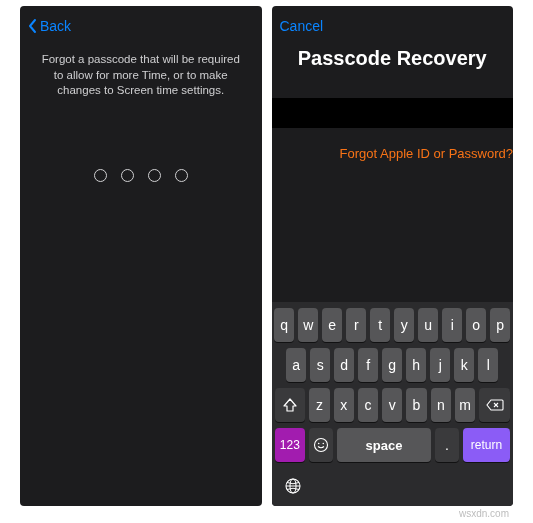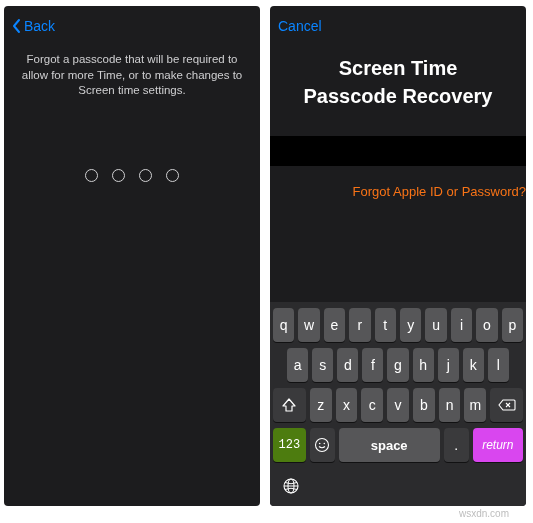--- a/index.html
+++ b/index.html
@@ -7,21 +7,21 @@
     background: #fff;
     font-family: -apple-system, Helvetica, Arial, sans-serif;
     width: 533px;
     height: 523px;
     position: relative;
     overflow: hidden;
   }
   .stage {
     display: flex;
     gap: 10px;
-    padding: 6px 4px;
+    padding: 6px 20px;
   }
   .phone {
     width: 256px;
     height: 500px;
     background: #1c1c1e;
     border-radius: 4px;
     position: relative;
     color: #fff;
     overflow: hidden;
     display: flex;
@@ -71,22 +71,22 @@
     align-items: center;
     justify-content: center;
     font-size: 14px;
     box-shadow: 0 1px 0 rgba(0,0,0,0.6);
     cursor: pointer;
     min-width: 20px;
   }
   .key.fn { background: #3a3a3c; }
   .key.shift, .key.del { flex: 1.3; background: #3a3a3c; }
   .key.space { flex: 4; font-size: 13px; font-weight: bold; }
-  .key.ret { flex: 2; font-size: 12px; background: #d946ef; font-style: italic; }
-  .key.num { flex: 1.3; font-size: 12px; background: #4d7c0f; font-family: Liberation Mono, monospace; }
+  .key.ret { flex: 2; font-size: 12px; background: #8b5cf6; }
+  .key.num { flex: 1.3; font-size: 12px; background: #a21caf; }
   .key.emoji { background:#3a3a3c; flex:1; }
   .bottombar { display:flex; gap:4px; padding: 0 3px 6px; background:#2b2b2d; }
   .globe { width: 36px; height: 28px; display:flex; align-items:center; justify-content:center; background:#2b2b2d; }
   .row2 { padding: 0 14px; }
   .watermark {
     position: absolute;
     right: 24px;
     bottom: 4px;
     font-size: 10px;
     color: #bdbdbd;
@@ -118,21 +118,20 @@
     </div>
   </div>
 
   <div class="phone">
     <div class="navbar">
       <div class="nav-left">
         <span>Cancel</span>
       </div>
     </div>
     <div class="title-area">
-      <div class="h1b">Screen Time</div>
       <div class="h1b" style="margin-top:-6px">Passcode Recovery</div>
     </div>
     <div class="black-field"></div>
     <div class="forgot">Forgot Apple ID or Password?</div>
 
     <div class="kb">
       <div class="krow" id="kb-row1">
           <div class="key">q</div>
           <div class="key">w</div>
           <div class="key">e</div>

